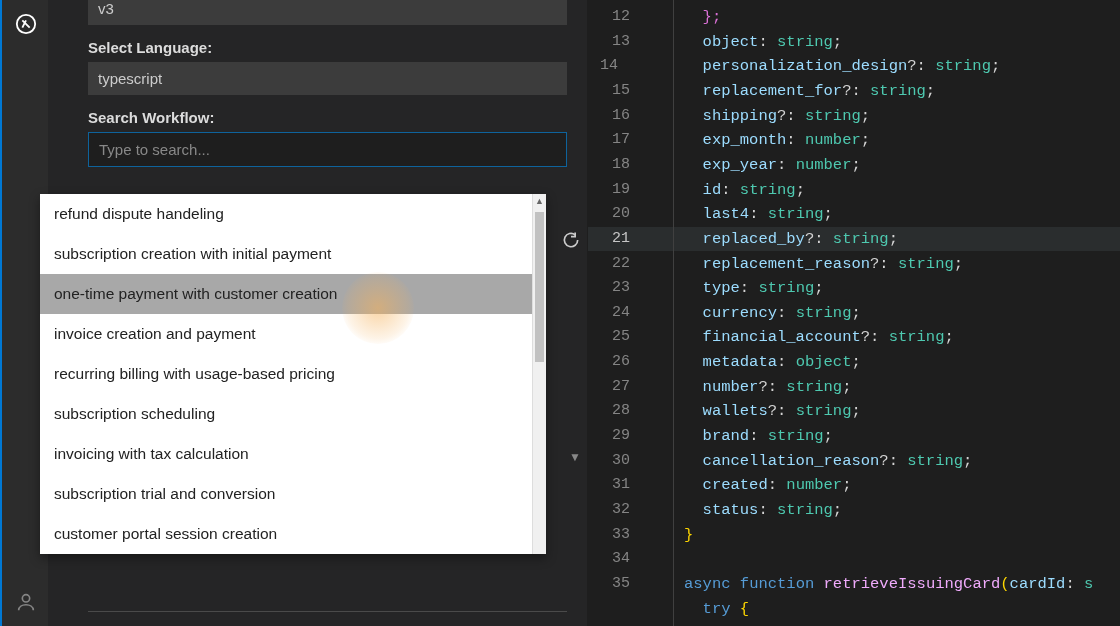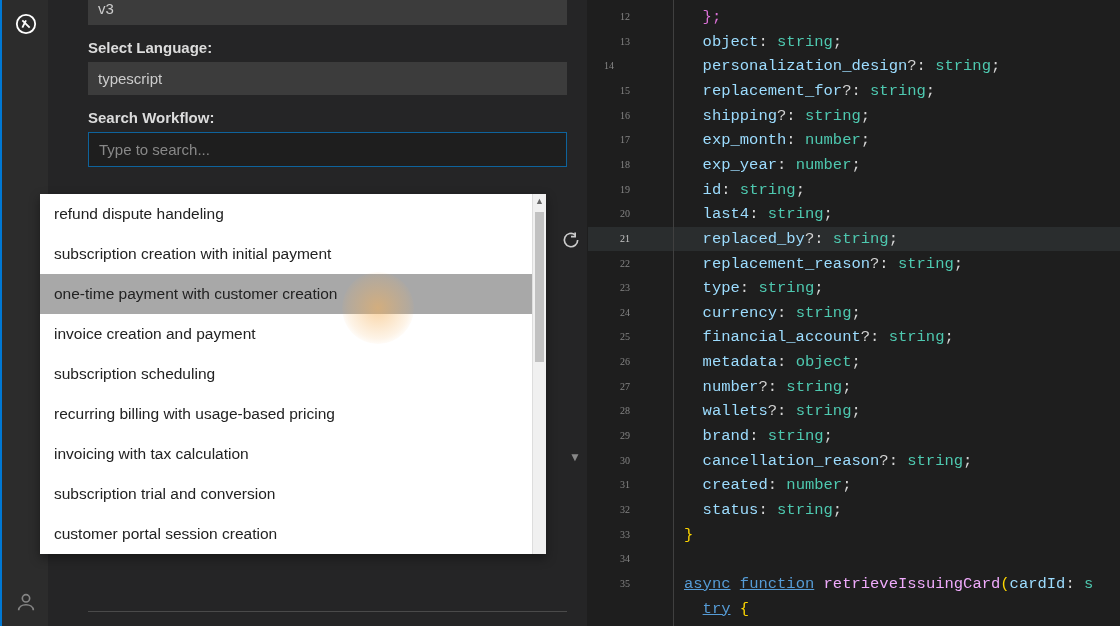--- a/index.html
+++ b/index.html
@@ -124,23 +124,22 @@
 .gutter {
   position: absolute;
   left: 0; top: 0;
   width: 60px;
 }
 .line-no {
   height: 24.65px;
   text-align: right;
   padding-right: 18px;
   color: #858585;
-  font-size: 10px;
+  font-size: 15px;
   line-height: 24.65px;
-  font-family: Liberation Serif, serif;
 }
 .line-no.active { color: #c6c6c6; }
 .gutter-border {
   position: absolute;
   left: 85px;
   top: 0;
   bottom: 0;
   width: 1px;
   background: #404040;
 }
@@ -153,21 +152,21 @@
 .code-line {
   height: 24.65px;
   line-height: 24.65px;
   white-space: pre;
   color: #d4d4d4;
 }
 .tk-var { color: #9cdcfe; }
 .tk-type { color: #4ec9b0; }
 .tk-punc { color: #d4d4d4; }
 .tk-brace { color: #da70d6; }
-.tk-key { color: #569cd6; text-decoration: underline; }
+.tk-key { color: #569cd6; }
 .tk-fn { color: #f0abfc; }
 .tk-ybrace { color: #ffd700; }
 .reset-icon {
   position: absolute;
   right: 6px;
   top: 230px;
   color: #ccc;
   z-index: 5;
 }
 .chevron-icon {
@@ -221,22 +220,22 @@
 
 <div class="dropdown" id="dropdown">
   <div class="dropdown-scrollbar">
     <div class="scrollbar-btn">▲</div>
     <div class="scrollbar-thumb"></div>
   </div>
 <div class="dropdown-item">refund dispute handeling</div>
     <div class="dropdown-item">subscription creation with initial payment</div>
     <div class="dropdown-item hovered">one-time payment with customer creation</div>
     <div class="dropdown-item">invoice creation and payment</div>
+    <div class="dropdown-item">recurring billing with usage-based pricing</div>
     <div class="dropdown-item">subscription scheduling</div>
-    <div class="dropdown-item">recurring billing with usage-based pricing</div>
     <div class="dropdown-item">invoicing with tax calculation</div>
     <div class="dropdown-item">subscription trial and conversion</div>
     <div class="dropdown-item">customer portal session creation</div>
   </div>
 
 <div class="cursor-highlight" style="top:272px; left:342px;"></div>
 
 <div class="editor">
   <div class="active-line-bg" id="active-bg" style="top: 226.85px;"></div>
   <div class="gutter" id="gutter">

